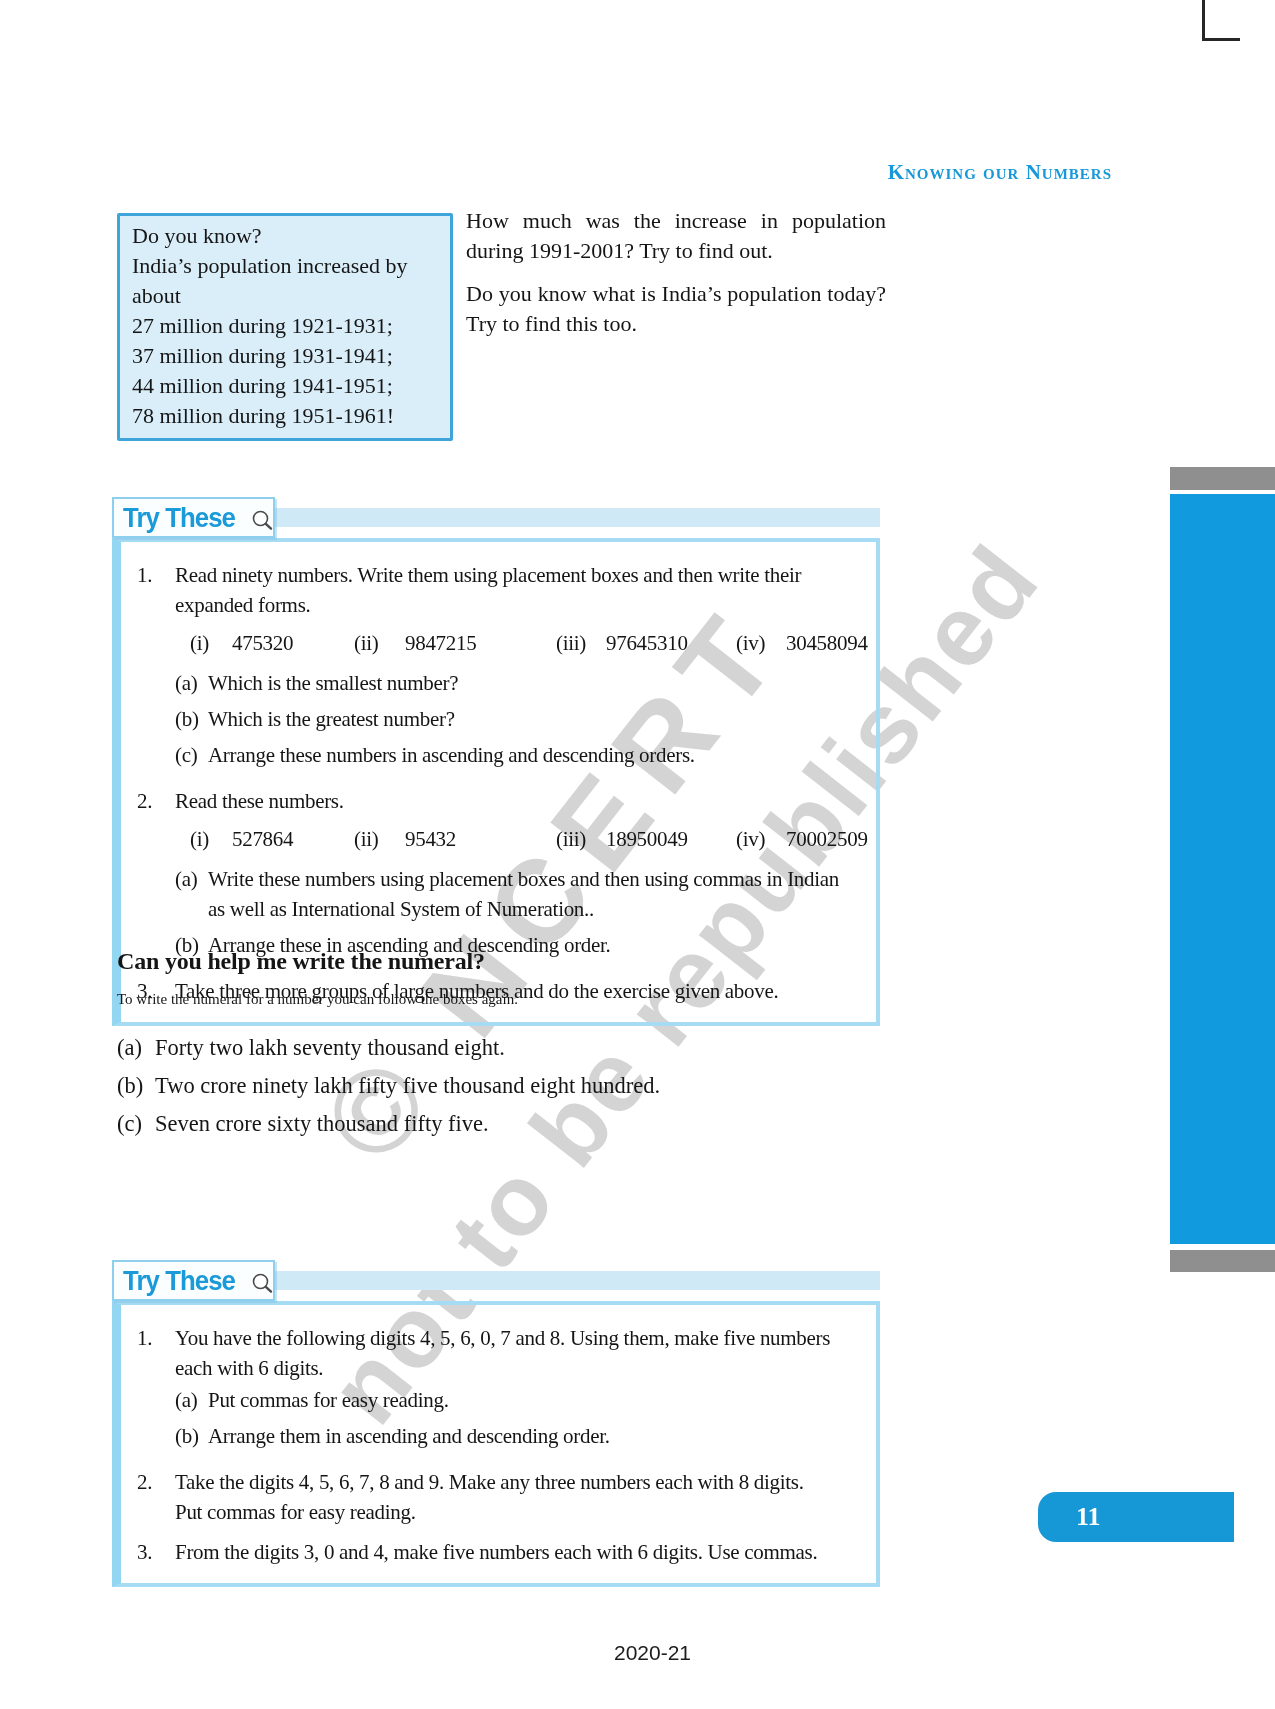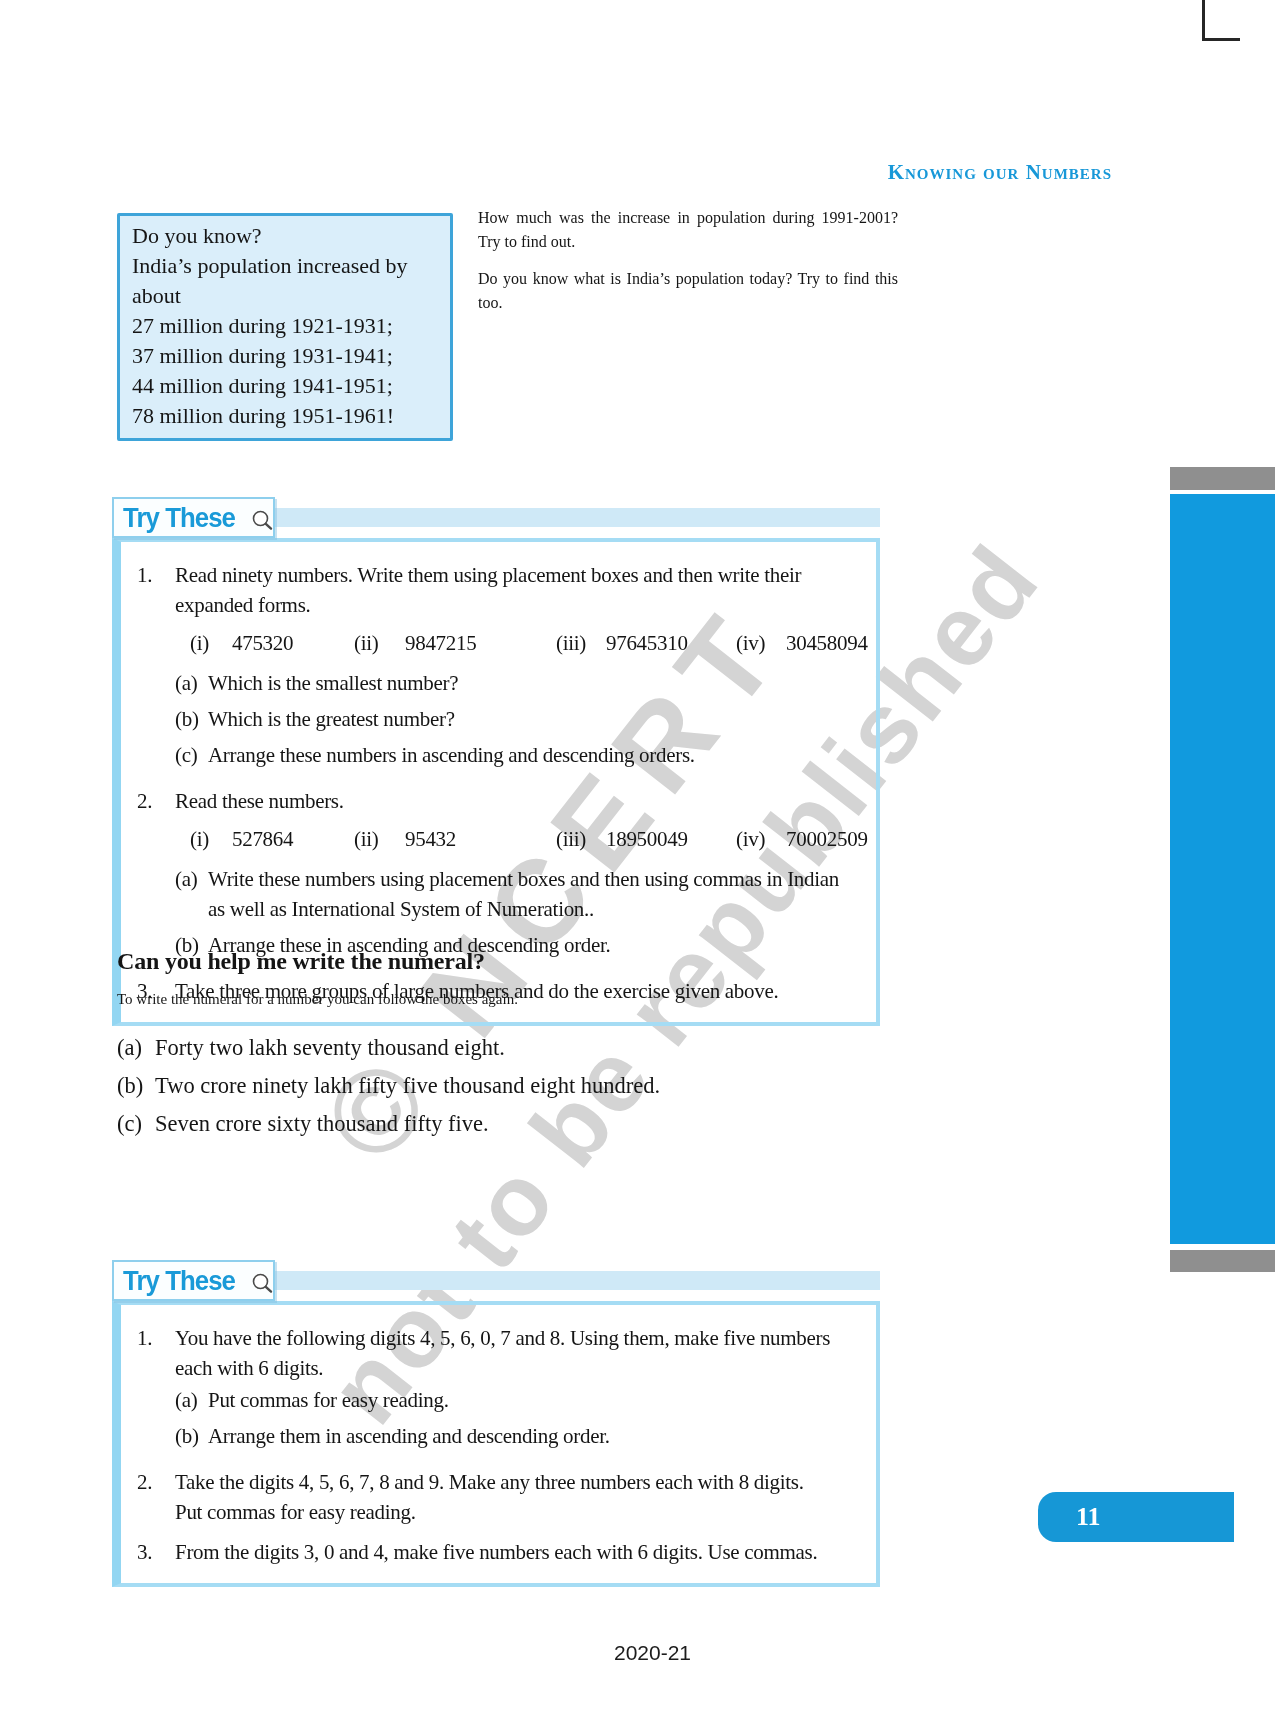--- a/index.html
+++ b/index.html
@@ -27,22 +27,22 @@
     font-variant:small-caps;font-weight:bold;font-size:21px;letter-spacing:1px;color:#1898d8;
   }
   
   .know-box{
     position:absolute;left:117px;top:213px;width:336px;z-index:2;
     background:#daeefa;border:3px solid #3ea4d9;border-radius:2px;
     padding:5px 12px 7px 12px;box-sizing:border-box;
     font-size:22px;line-height:30px;
   }
   
-  .intro{position:absolute;left:478px;top:206px;width:420px;z-index:2;
-    font-size:16px;line-height:24px;}
+  .intro{position:absolute;left:466px;top:206px;width:420px;z-index:2;
+    font-size:22px;line-height:30px;}
   .intro p{margin:0 0 13px 0;text-align:justify;}
   
   .try-label{
     position:absolute;left:112px;width:163px;height:41px;z-index:3;
     background:#fbfeff;border:2px solid #8ecfed;box-sizing:border-box;
     display:flex;align-items:center;gap:5px;padding:0 6px 0 9px;
     box-shadow:2px 2px 0 rgba(130,190,225,.45);
   }
   .try-title{
     font-family:"Liberation Sans",sans-serif;font-weight:bold;font-size:28px;

